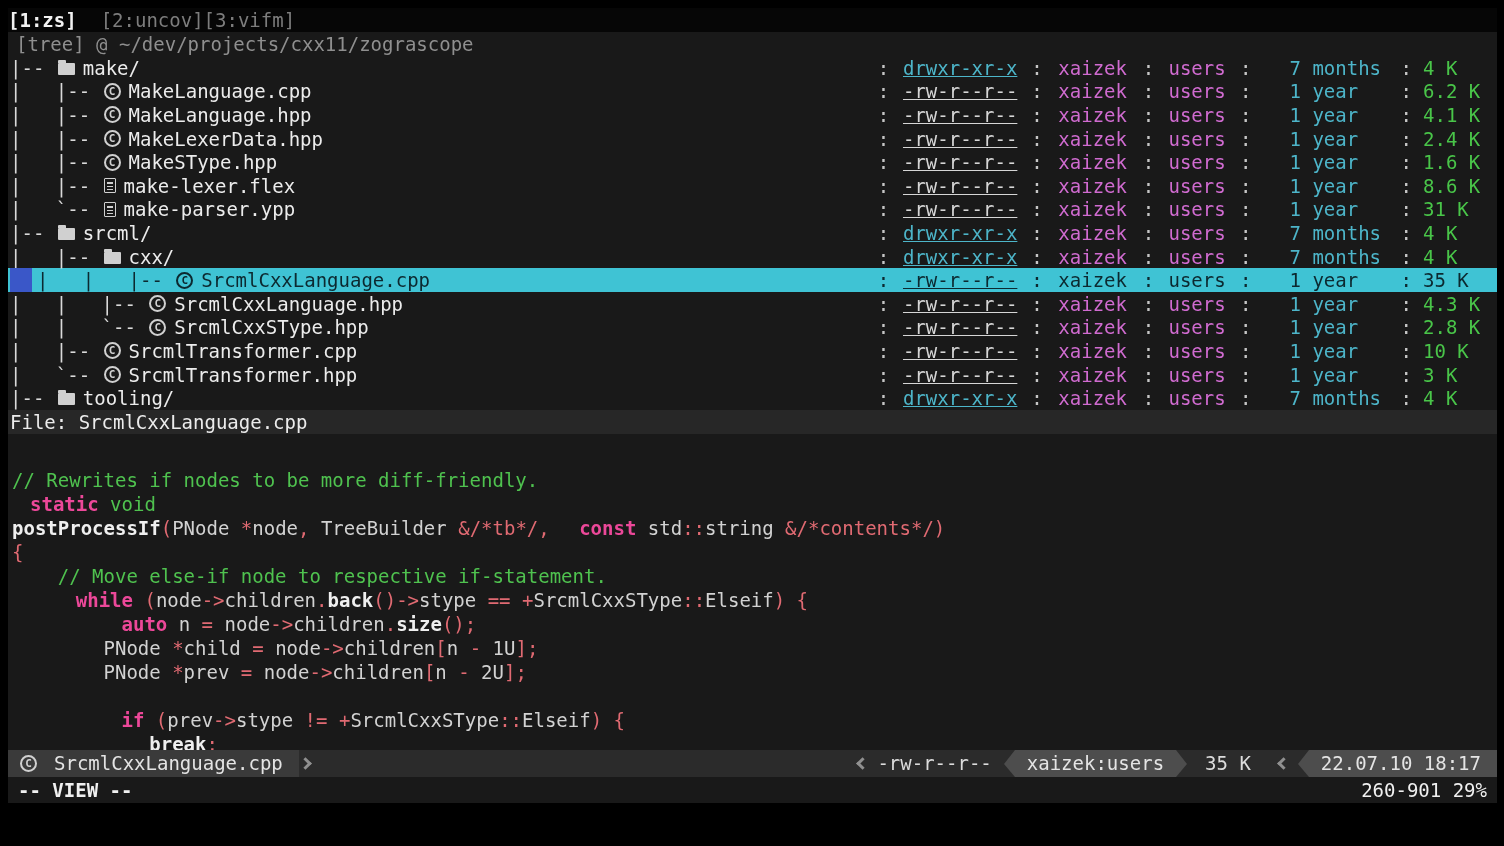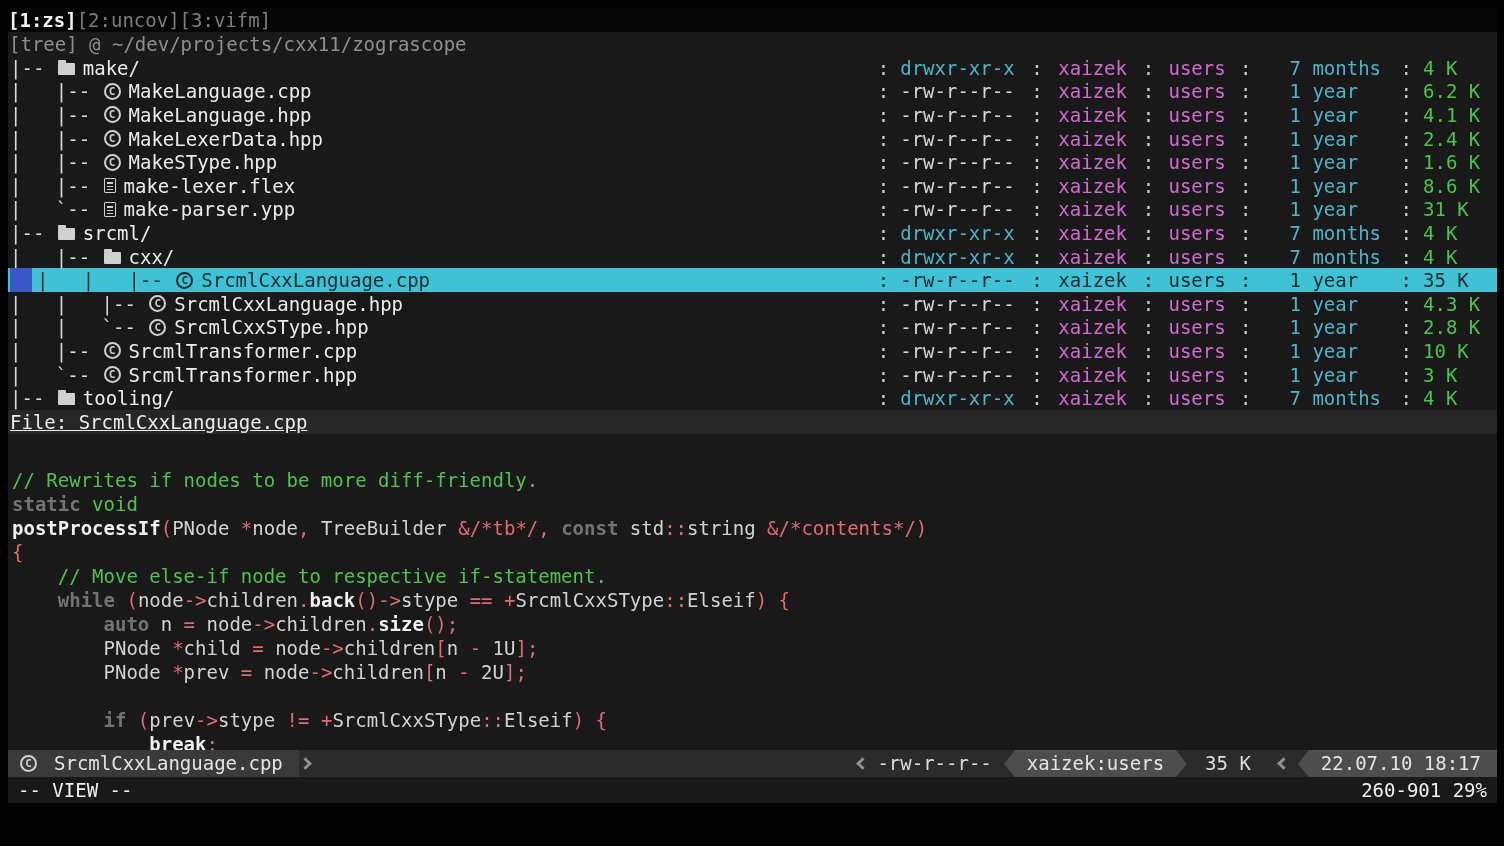--- a/index.html
+++ b/index.html
@@ -4,31 +4,31 @@
 <style>
   * { box-sizing: border-box; }
   body {
     margin:0; width:1504px; height:846px; background:#000;
     overflow:hidden; font-family:"DejaVu Sans Mono", monospace;
   }
   .screen { position:relative; margin:8px 7px 0 8px; width:1489px; }
 
   .tabline { height:24px; line-height:24px; background:#060606; font-size:19px; white-space:pre; }
   .tab-active { color:#f2f2f2; font-weight:bold; }
-  .tab-inactive { color:#7d7d7d; }
+  .tab-inactive { color:#7d7d7d;margin-left:24px; }
 
-  .pathline { height:24px; line-height:24px; background:#191919; color:#8f8f8f; font-size:19px; padding-left:1px; }
+  .pathline { height:24px; line-height:24px; background:#191919; color:#8f8f8f; font-size:19px; padding-left:8px; }
 
   .filelist { background:#191919; font-size:19px; }
   .row { height:23.6px; display:flex; align-items:center; white-space:pre; padding:0 12px 0 2px; color:#e0e0e0; }
   .tree  { color:#dadada; }
   .fname { color:#ececec; }
   .fill  { flex:1; }
   .sep   { color:#c6c6c6; margin:0 11px; }
-  .perms { width:120px; text-align:left; }
+  .perms { width:120px; text-align:center;text-decoration:underline; }
   .kind-dir  .perms { color:#4db5c9; }
   .kind-file .perms { color:#d6d6d6; }
   .owner { width:78px; text-align:center; color:#d06bd0; }
   .group { width:64px; text-align:center; color:#d06bd0; }
   .date  { width:100px; color:#4db5c9;margin-left:27px; }
   .size  { width:62px; text-align:left; color:#49c549; }
 
   .ficon { color:#d0d0d0; margin:0 8px 0 2px; flex:none; display:inline-block; }
   .icon-folder { width:17px; height:12px; background:currentColor; border-radius:1px; position:relative; margin-top:2px; }
   .icon-folder::before { content:""; position:absolute; top:-3px; left:0; width:8px; height:3px; background:currentColor; border-radius:1px 1px 0 0; }
@@ -37,42 +37,42 @@
               font-size:11px; font-weight:bold; line-height:1; }
   .icon-doc { width:12px; height:15px; border:1.5px solid currentColor; border-radius:1px; position:relative; }
   .icon-doc::before { content:""; position:absolute; left:2px; right:2px; top:3px; height:8px;
               background:repeating-linear-gradient(to bottom, currentColor 0 1.5px, transparent 1.5px 3.5px); }
 
   .row.selected { background:#3fc3d4; }
   .row.selected::before { content:""; display:block; width:22px; height:100%; background:#3a57c8; margin-right:5px; flex:none; }
   .row.selected span { color:#0c2930 !important; }
   .row.selected .ficon { color:#0c2930; }
 
-  .pane-title { height:24px; line-height:24px; background:#272727; color:#ececec; font-size:19px; padding-left:2px;text-decoration:underline; }
+  .pane-title { height:24px; line-height:24px; background:#272727; color:#ececec; font-size:19px; padding-left:2px; }
 
   .preview { height:316px; background:#191919; font-size:19px; padding:10px 0 0 4px; overflow:hidden; }
   .cl { height:24px; line-height:24px; white-space:pre; }
   .tw { color:#d2d2d2; } .tr { color:#e06a72; } .tg { color:#4fc24f; }
-  .tk { color:#737373; font-weight:bold; } .tf { color:#efefef; font-weight:bold; }
+  .tk { color:#ec4899; font-weight:bold;margin-left:18px; } .tf { color:#efefef; font-weight:bold; }
 
   .statusbar { height:27px; background:#2b2b2b; display:flex; align-items:center; font-size:19px; color:#dcdcdc; overflow:hidden; }
   .seg-file { background:#3a3a3a; height:100%; display:flex; align-items:center; padding:0 16px 0 10px; gap:9px; color:#e4e4e4; }
   .tri { width:0; height:0; border-top:14px solid transparent; border-bottom:13px solid transparent; flex:none; }
   .tri-left  { border-right:11px solid #4d4d4d; }
   .tri-right { border-left:11px solid #4d4d4d; }
   .seg-light { background:#4d4d4d; height:100%; display:flex; align-items:center; padding:0 12px; color:#e4e4e4; }
   .chev { width:9px; height:9px; border-left:3px solid #909090; border-bottom:3px solid #909090; flex:none; margin:0 10px; }
   .chev-l { transform:rotate(45deg); }
   .chev-r { transform:rotate(-135deg); margin-left:2px; }
   .sb-perms { margin-right:12px; }
   .sb-size  { margin:0 18px; }
   .seg-date { padding-right:16px; }
 
   .modeline { height:26px; background:#191919; display:flex; align-items:center; font-size:19px; color:#f0f0f0; padding:0 10px; }
-  .mode { font-weight:normal; }
+  .mode { font-weight:bold; }
 </style>
 </head>
 <body>
 
 <div class="screen">
 
   <div class="tabline"><span class="tab-active">[1:zs]</span><span class="tab-inactive">[2:uncov][3:vifm]</span></div>
 
   <div class="pathline">[tree] @ ~/dev/projects/cxx11/zograscope</div>
 

